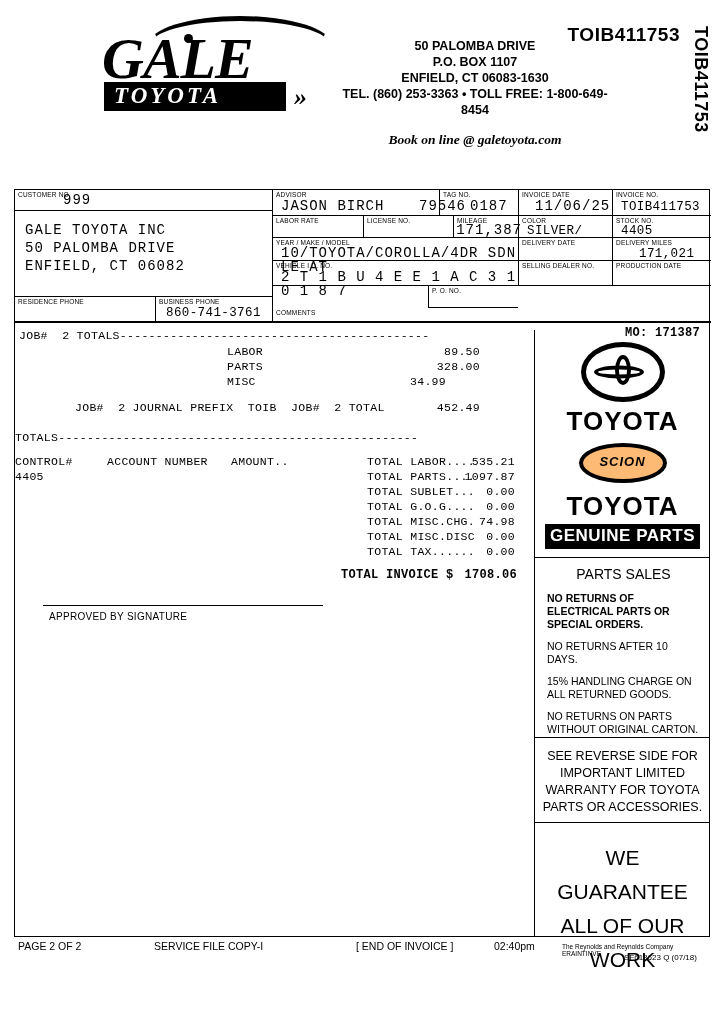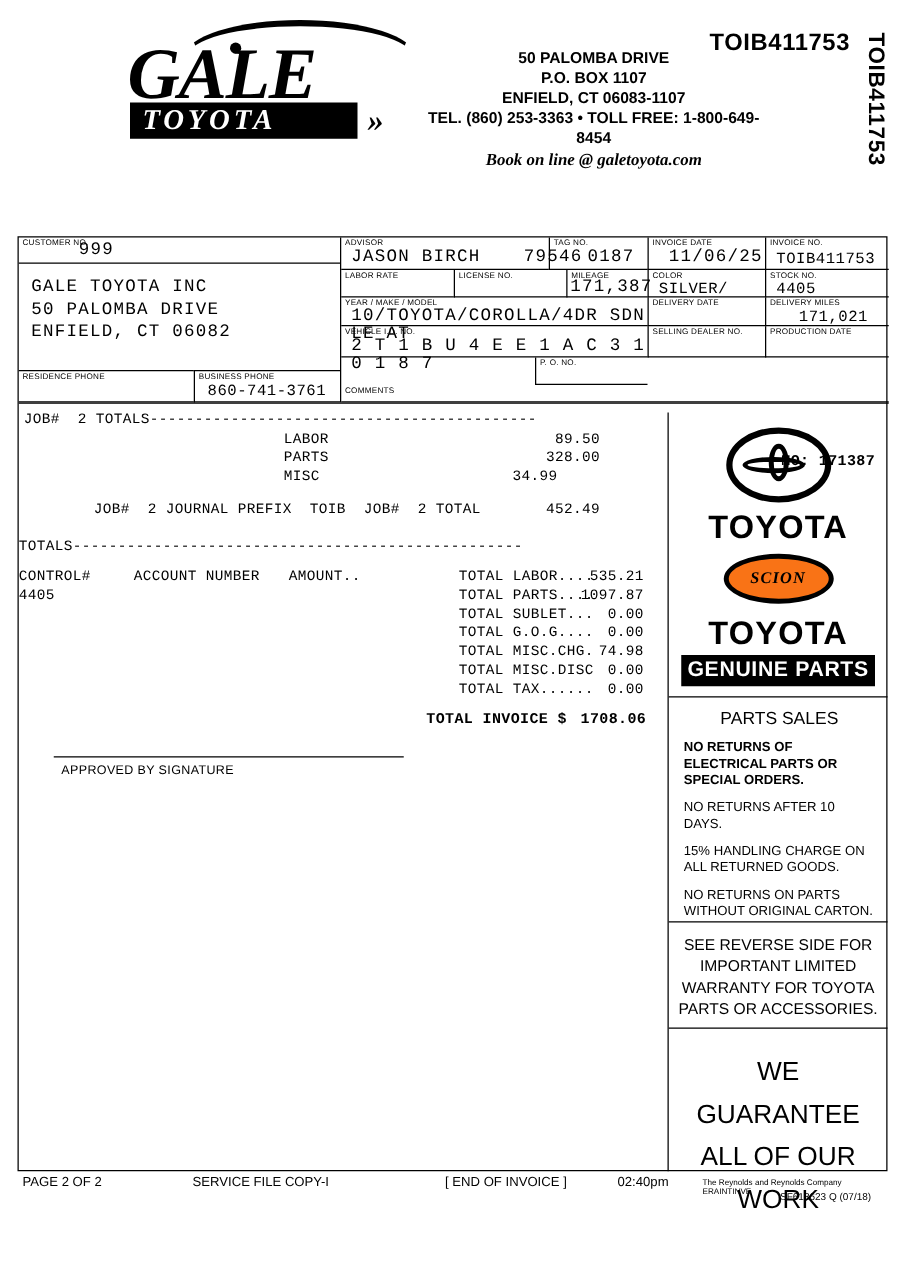--- a/index.html
+++ b/index.html
@@ -108,21 +108,21 @@
     text-align: center;
     font-size: 12.5px;
     line-height: 16px;
     font-weight: bold;
   }
   .addr-block .line-book {
     font-family: "Liberation Serif", serif;
     font-style: italic;
     font-weight: bold;
     font-size: 13.5px;
-    margin-top: 2px;
+    margin-top: 14px;
   }
   .inv-top {
     position: absolute;
     left: 520px;
     top: 24px;
     width: 160px;
     text-align: right;
     font-size: 19px;
     font-weight: bold;
     letter-spacing: 0.5px;
@@ -234,22 +234,21 @@
     letter-spacing: 1px;
     margin-top: 4px;
   }
   .scion-oval {
     width: 80px;
     height: 32px;
     border: 4px solid #000;
     border-radius: 50%;
     margin: 6px auto 0;
     position: relative;
-    background: #f97316;
-    font-family: Liberation Serif, serif;
+    background: #fdba74;
   }
   .scion-word {
     position: absolute;
     left: 0; right: 0; top: 7px;
     text-align: center;
     font-size: 13px;
     font-weight: bold;
     letter-spacing: 1px;
     font-style: italic;
   }
@@ -320,21 +319,21 @@
         <span class="logo-swoosh"></span>
         <span class="logo-dot"></span>
         <span>GALE</span>
       </div>
       <div class="logo-toyota">TOYOTA</div>
     </div>
 
     <div class="addr-block">
       <div>50 PALOMBA DRIVE</div>
       <div>P.O. BOX 1107</div>
-      <div>ENFIELD, CT 06083-1107</div>
+      <div>ENFIELD, CT 06083-1630</div>
       <div>TEL. (860) 253-3363 • TOLL FREE: 1-800-649-8454</div>
       <div class="line-book">Book on line @ galetoyota.com</div>
     </div>
 
     <div class="inv-top">TOIB411753</div>
     <div class="inv-vert">TOIB411753</div>
   </div>
 
   <div class="form">
 
@@ -430,21 +429,21 @@
       <div class="val" style="position:absolute; left:6px; top:9px;"></div>
     </div>
 
     <div class="cell bb" style="left:258px; top:118px; width:438px; height:14px;">
       <div class="lbl">COMMENTS</div>
       <div class="val" style="position:absolute; left:6px; top:4px;"></div>
     </div>
 
     <div class="cell" style="left:0; top:132px; width:696px; height:1px; background:#000;"></div>
 
-    <div class="body-text" style="left:610px; top:136px; font-size:12px; font-weight:bold;margin-top:36px;">MO: 171387</div>
+    <div class="body-text" style="left:610px; top:136px; font-size:12px; font-weight:bold;">MO: 171387</div>
 
     <div class="body-text" style="left:4px; top:138px;">JOB#  2 TOTALS-------------------------------------------</div>
 
     <div class="body-text" style="left:212px; top:154px;">LABOR</div>
     <div class="body-text" style="left:395px; top:154px; width:70px; text-align:right;">89.50</div>
 
     <div class="body-text" style="left:212px; top:169px;">PARTS</div>
     <div class="body-text" style="left:395px; top:169px; width:70px; text-align:right;">328.00</div>
 
     <div class="body-text" style="left:212px; top:184px;">MISC</div>

